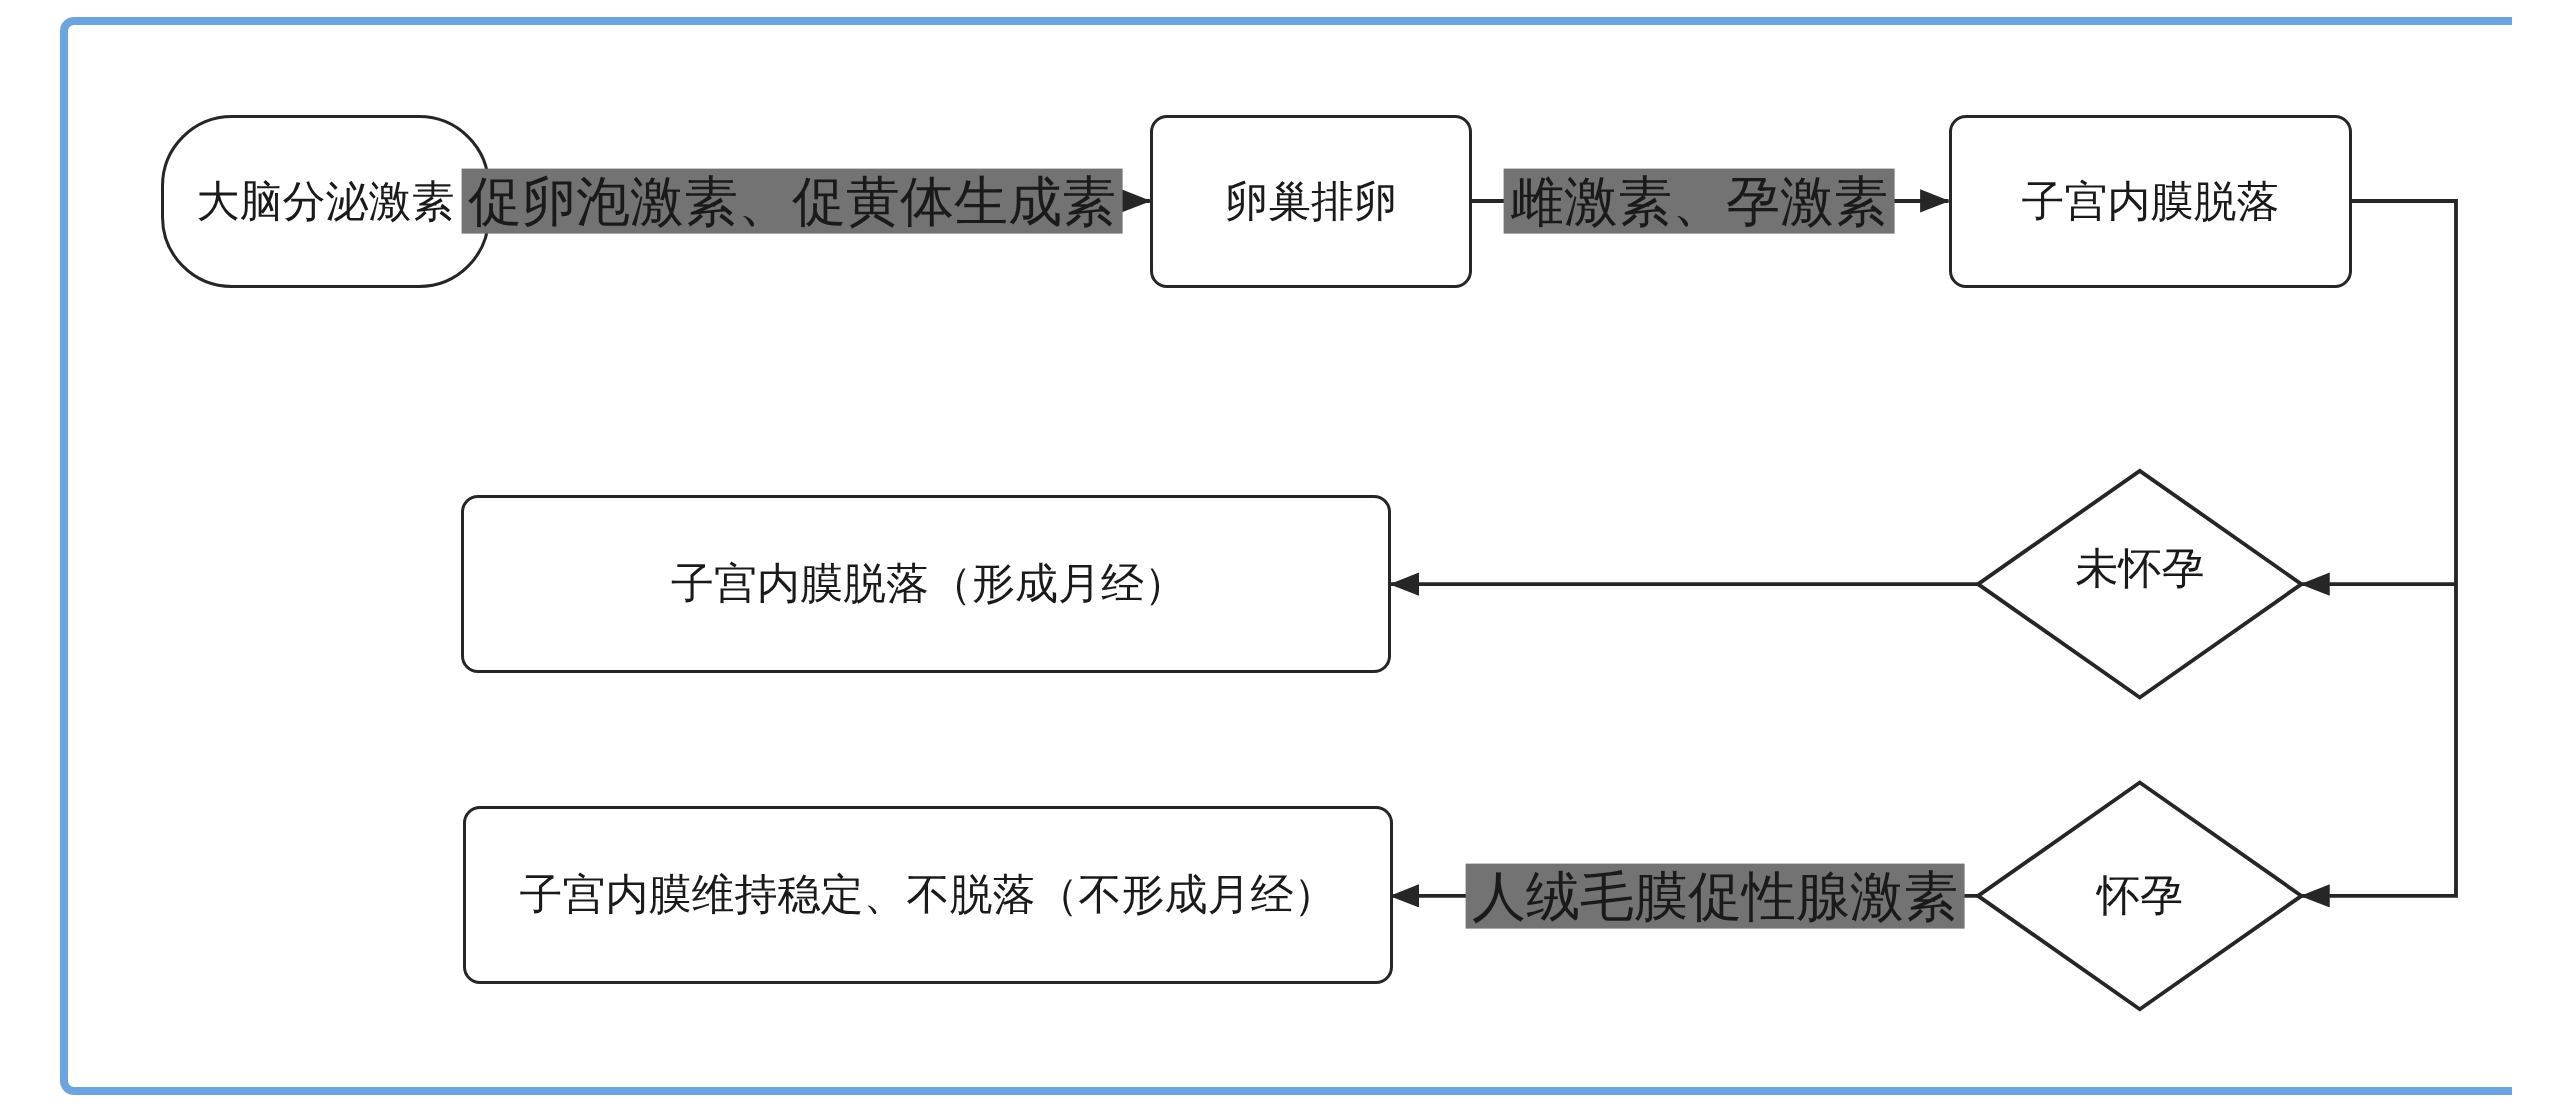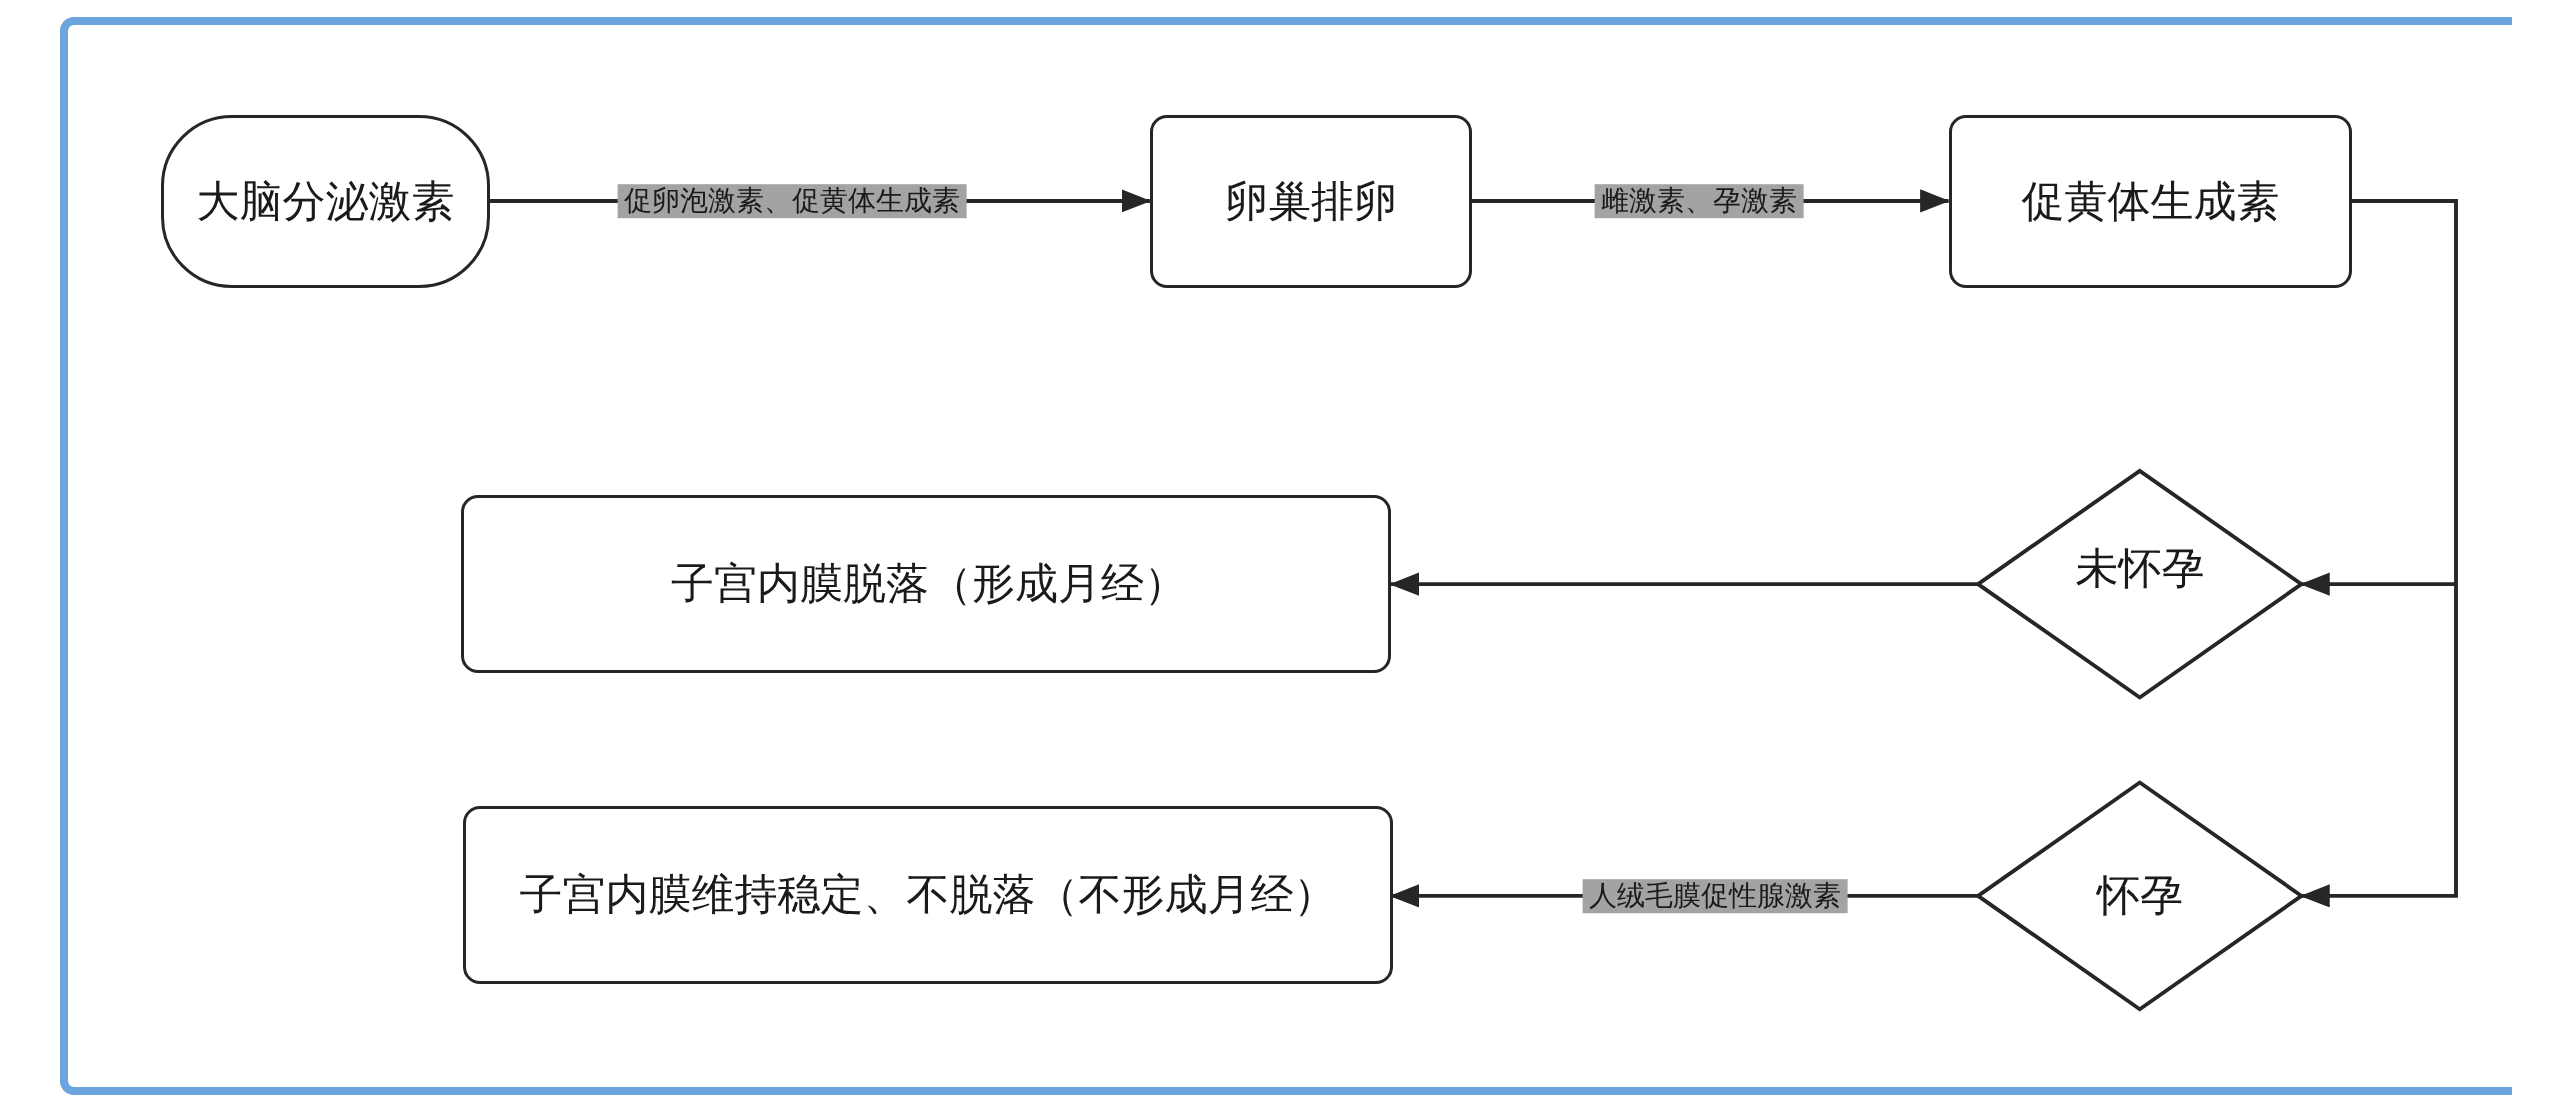--- a/index.html
+++ b/index.html
@@ -55,22 +55,22 @@
     font-size: 43px;
     line-height: 1.25;
     white-space: nowrap;
   }
   .node.stadium { border-radius: 71px; }
   .node.rect { border-radius: 17px; }
 
   .edge-label {
     position: absolute;
     transform: translate(-50%, -50%);
-    background: #a3a3a3;
-    font-size: 28px;
+    background: #737373;
+    font-size: 54px;
     line-height: 1.2;
     white-space: nowrap;
     padding: 0 6.4px;
   }
   .diamond-label {
     position: absolute;
     transform: translate(-50%, -50%);
     font-size: 43px;
     line-height: 1.2;
     white-space: nowrap;
@@ -104,21 +104,21 @@
 
   <div class="node stadium" style="left:161px; top:115px; width:329px; height:173px;">
     <span>大脑分泌激素</span>
   </div>
 
   <div class="node rect" style="left:1150px; top:115px; width:322px; height:173px;">
     <span>卵巢排卵</span>
   </div>
 
   <div class="node rect" style="left:1949px; top:115px; width:403px; height:173px;">
-    <span>促黄体生成素</span>
+    <span>子宫内膜脱落</span>
   </div>
 
   <div class="node rect" style="left:461px; top:495px; width:930px; height:178px;padding-left:6px;">
     <span>子宫内膜脱落（形成月经）</span>
   </div>
 
   <div class="node rect" style="left:463px; top:806px; width:930px; height:178px;">
     <span>子宫内膜维持稳定、不脱落（不形成月经）</span>
   </div>
 

